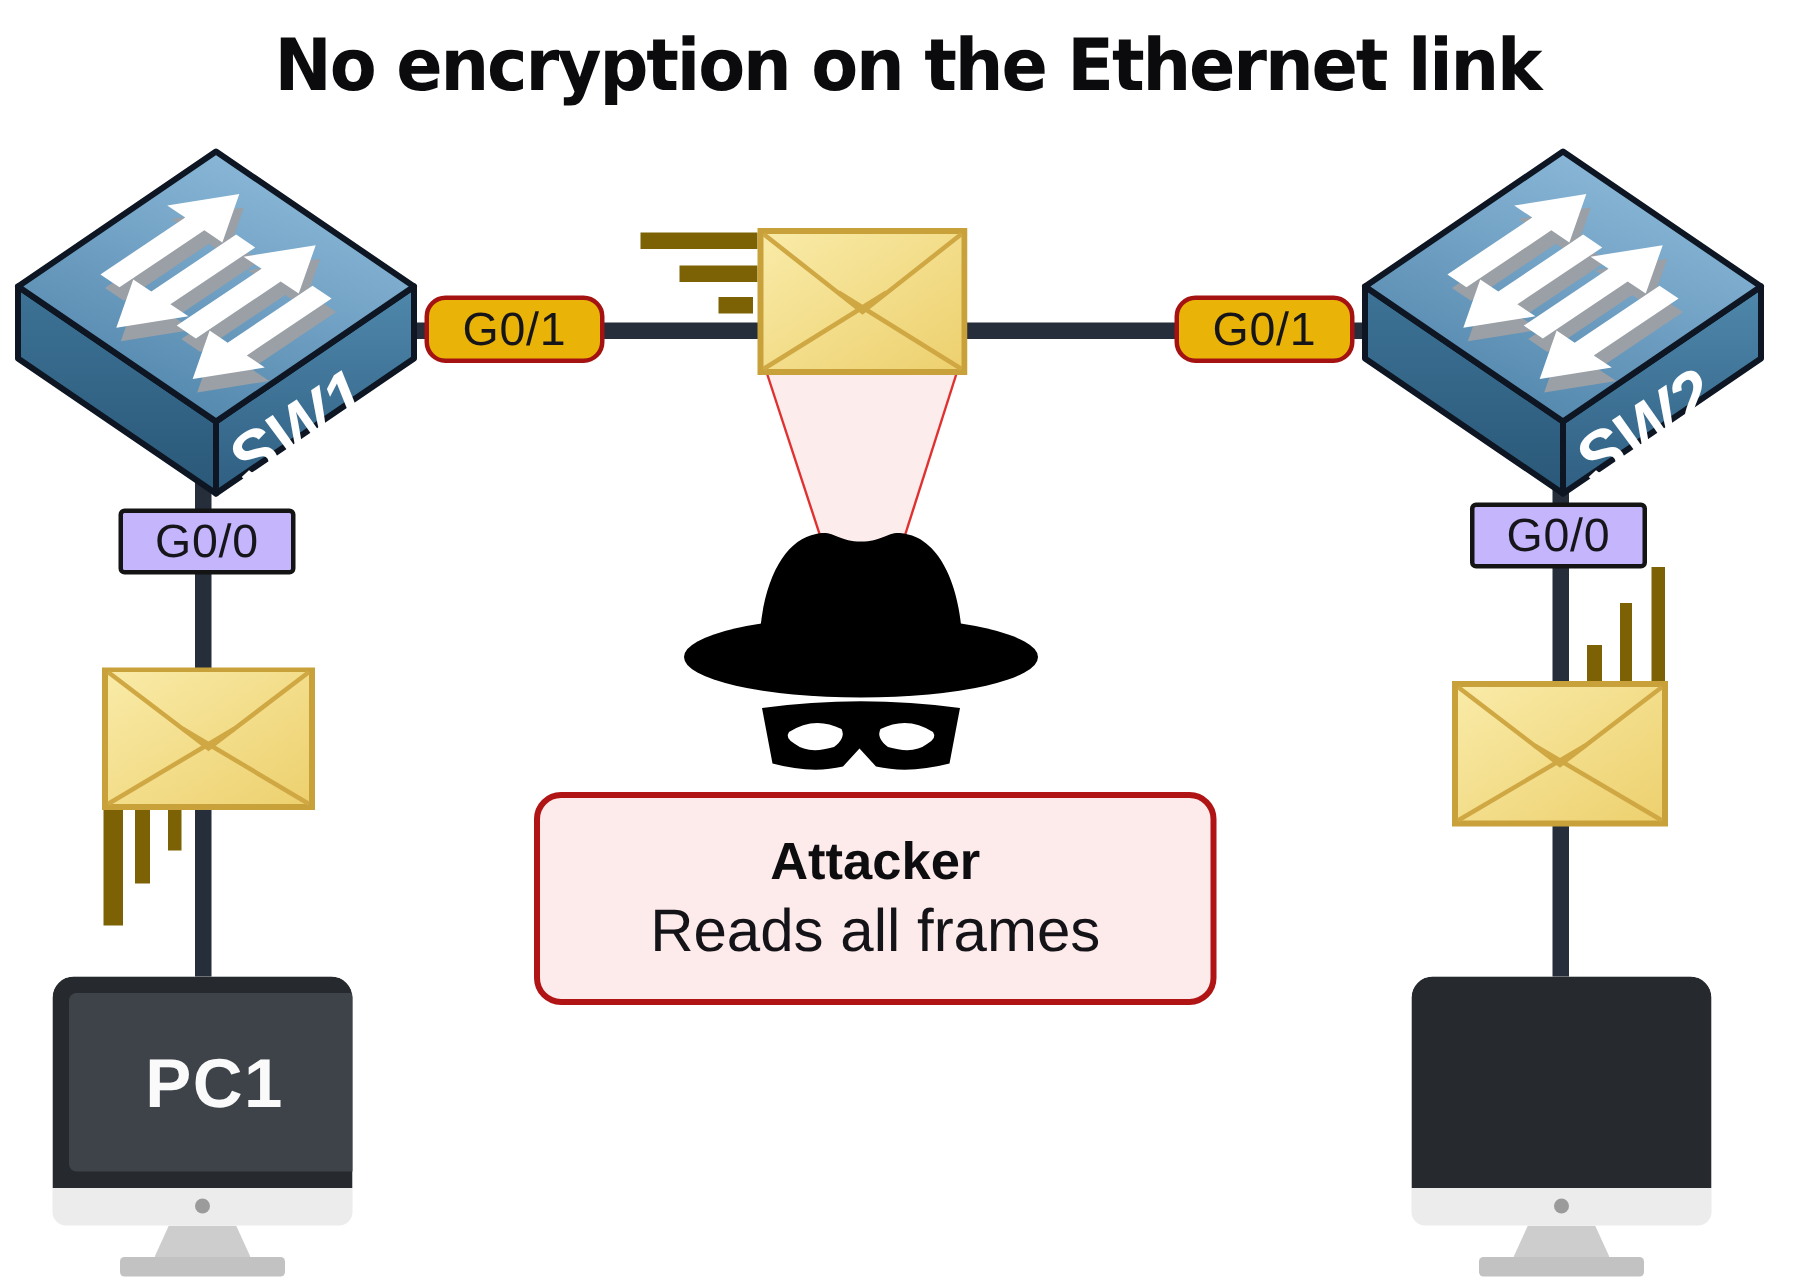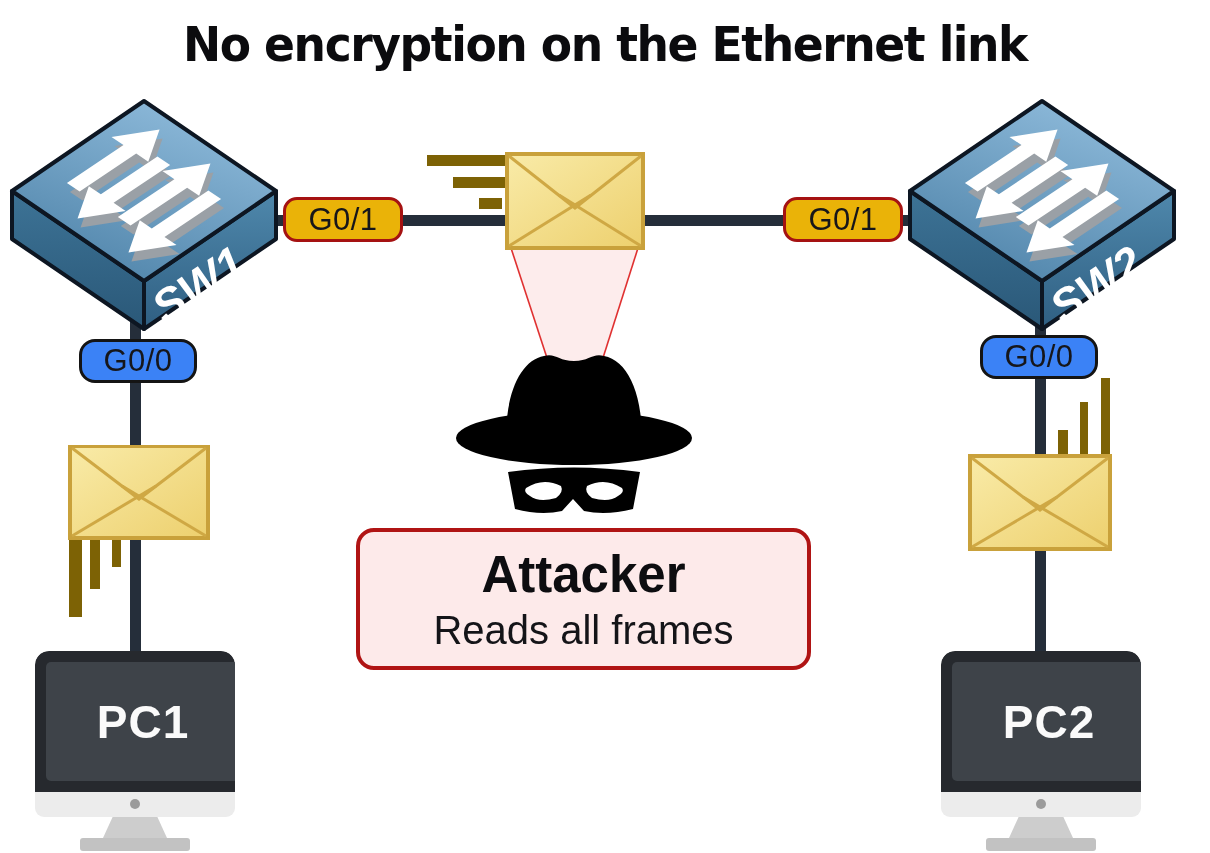--- a/index.html
+++ b/index.html
@@ -17,29 +17,29 @@
   }
   
   .link{background:#252e3a;z-index:1;}
   
   .port-label{
     display:flex;align-items:center;justify-content:center;
     font-size:31px;color:#16161a;letter-spacing:.5px;
     border-radius:14px;z-index:6;box-sizing:border-box;
   }
   .port-uplink{background:#eab308;border:3px solid #a51212;}
-  .port-access{background:#3b82f6;border:3px solid #141414;border-radius:16px;}
+  .port-access{background:#c4b5fd;border:3px solid #141414;border-radius:4px;}
   
   #attacker-box{
     left:356px;top:528px;width:455px;height:142px;box-sizing:border-box;
     background:#fdeaea;border:4px solid #b01414;border-radius:18px;
     display:flex;flex-direction:column;align-items:center;justify-content:center;
     gap:4px;z-index:6;
   }
-  #attacker-box .t1{font-size:51px;font-weight:bold;color:#0d0d10;}
+  #attacker-box .t1{font-size:35px;font-weight:bold;color:#0d0d10;}
   #attacker-box .t2{font-size:40px;font-weight:normal;color:#141418;}
   
   .pc{width:200px;height:201px;z-index:5;}
   .pc .monitor{position:absolute;left:0;top:0;width:200px;height:166px;background:#ececec;border-radius:14px 14px 9px 9px;overflow:hidden;}
   .pc .bezel{position:absolute;left:0;top:0;width:200px;height:141px;background:#26292e;border-radius:14px 14px 0 0;}
   .pc .screen{position:absolute;left:11px;top:11px;width:194px;height:119px;background:#3e4349;border-radius:5px;
       display:flex;align-items:center;justify-content:center;}
   .pc .pc-label{font-size:46px;font-weight:bold;color:#fafafa;letter-spacing:1px;}
   .pc .dot{position:absolute;left:95px;top:148px;width:10px;height:10px;border-radius:50%;background:#9b9b9b;}
   .pc .neck{position:absolute;left:68px;top:166px;width:64px;height:21px;background:#cdcdcd;
@@ -224,22 +224,19 @@
       </div>
       <div class="dot"></div>
     </div>
     <div class="neck"></div>
     <div class="base"></div>
   </div>
 
   <div class="abs pc" style="left:941px;top:651px;">
     <div class="monitor">
       <div class="bezel"></div>
-      <div class="screen">
-        <span class="pc-label">PC2</span>
-      </div>
       <div class="dot"></div>
     </div>
     <div class="neck"></div>
     <div class="base"></div>
   </div>
 
 </div>
 
 </body></html>

